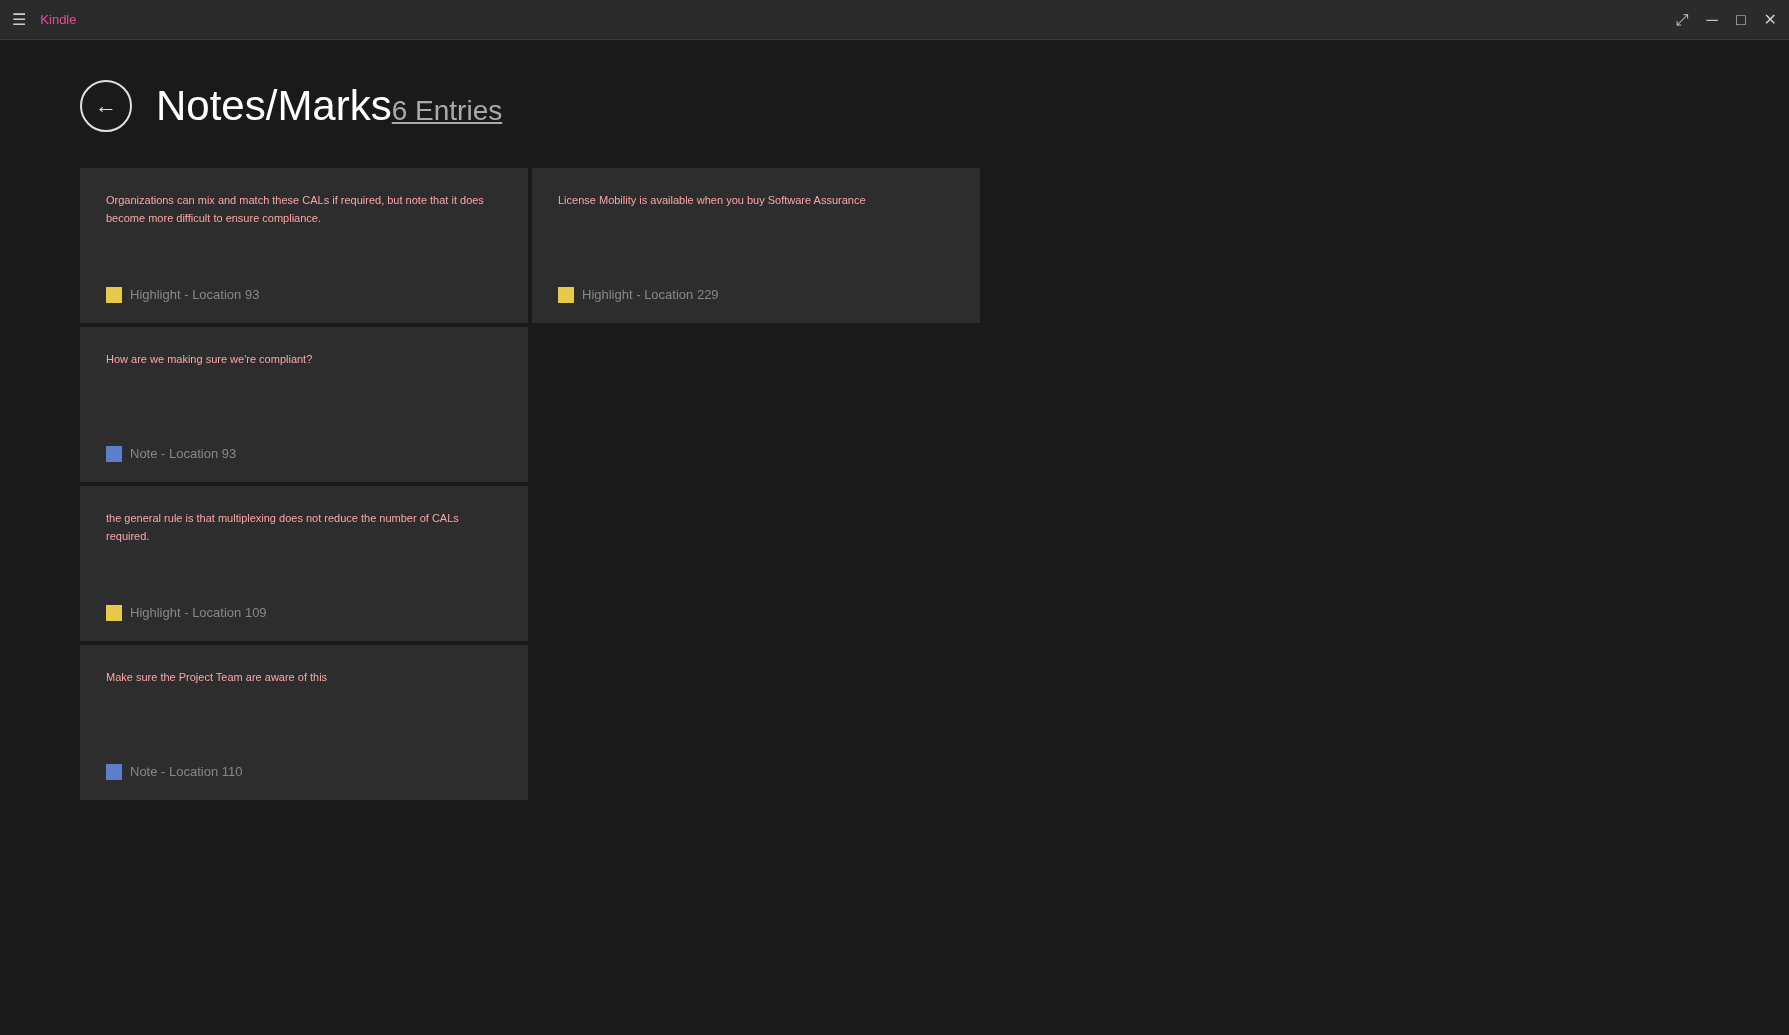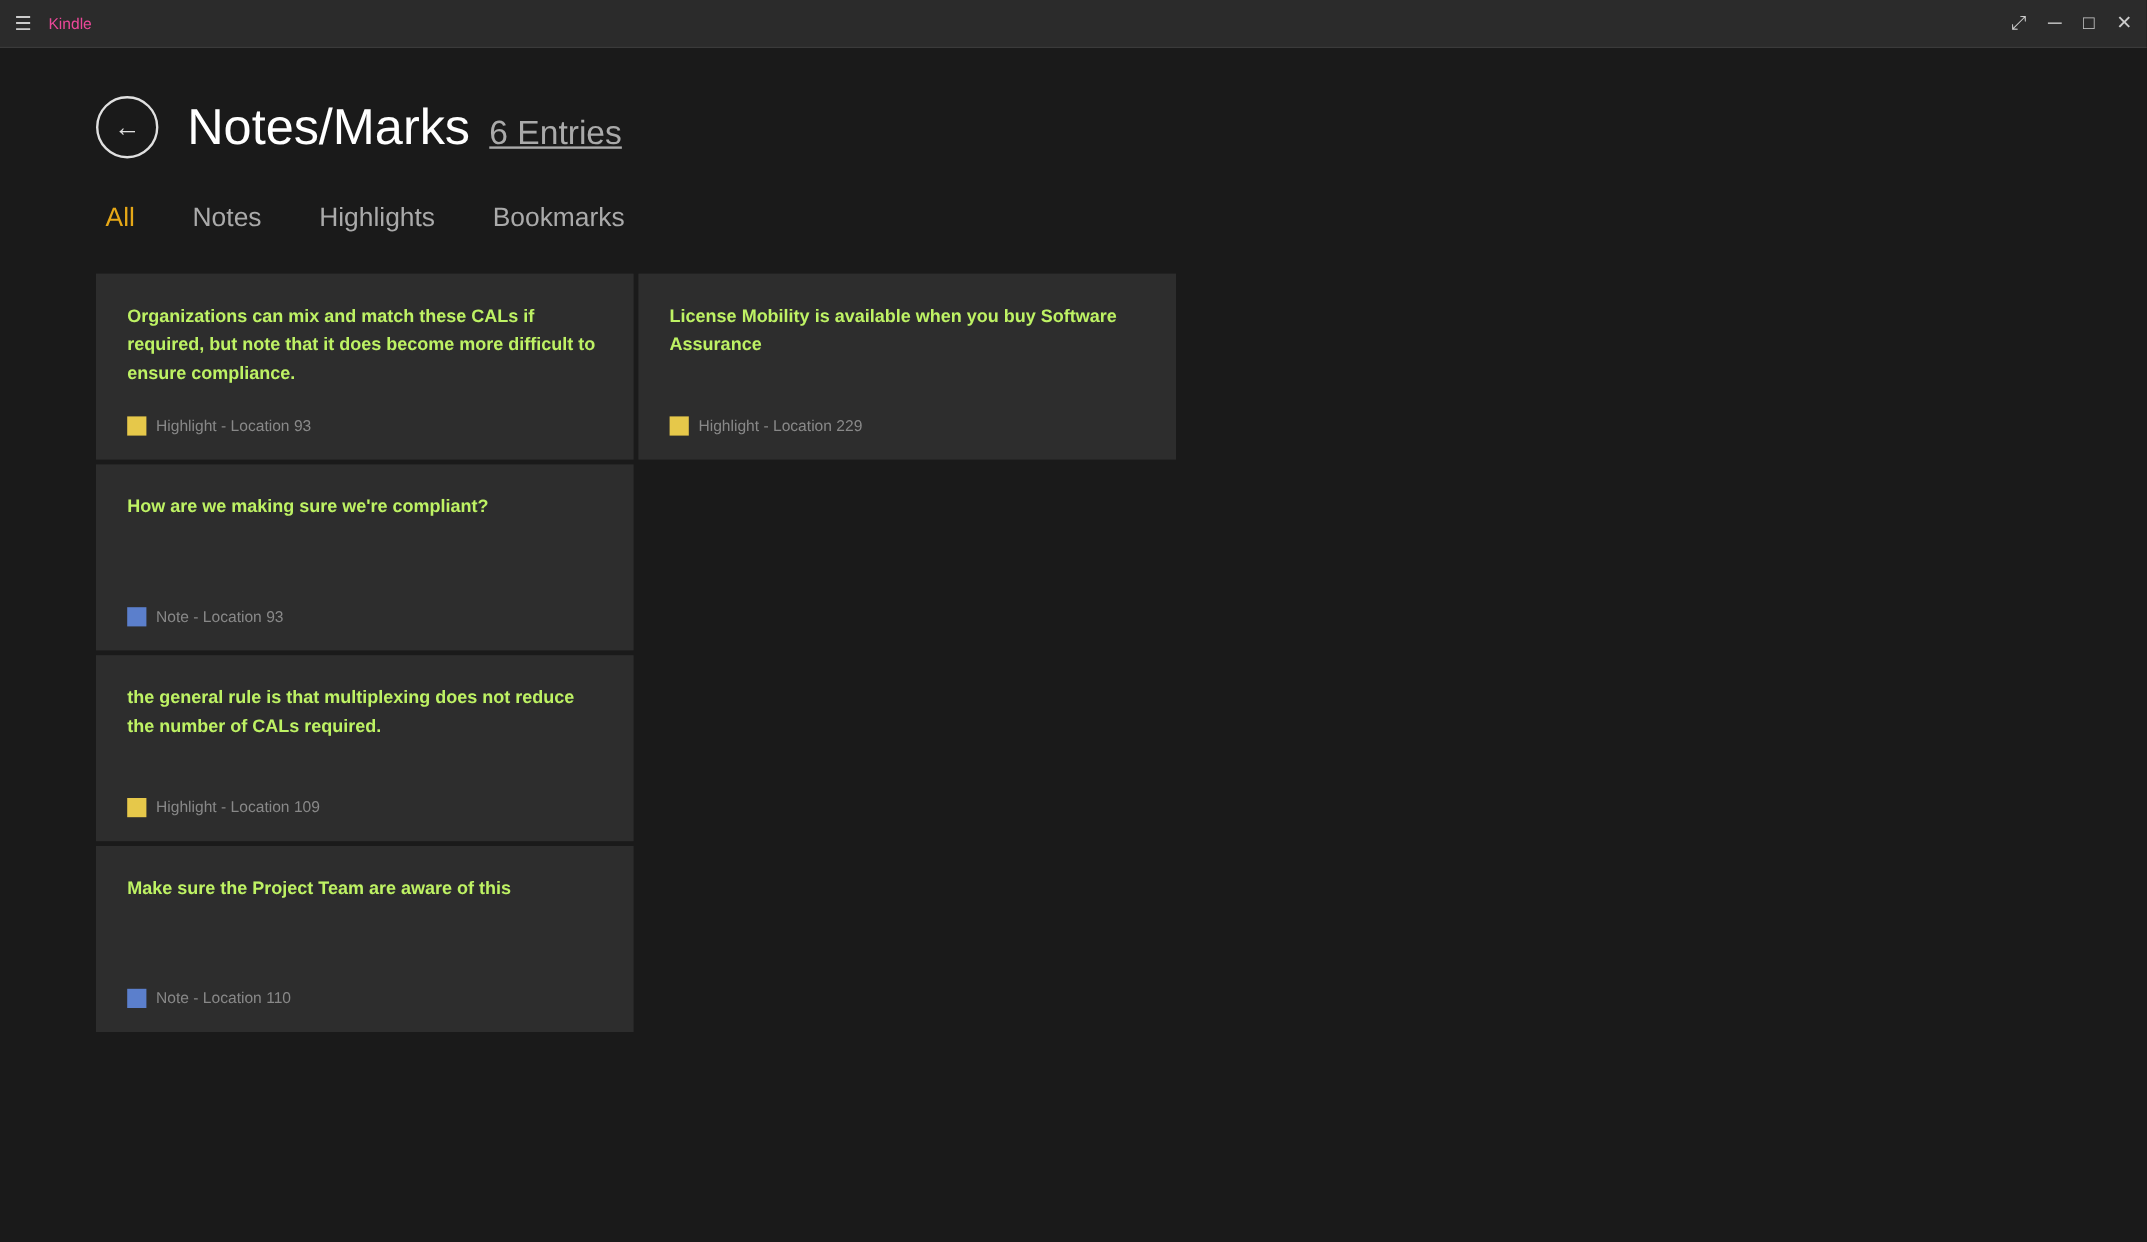--- a/index.html
+++ b/index.html
@@ -80,21 +80,20 @@
     }
 
     .back-button-icon {
       font-size: 22px;
       color: #e0e0e0;
     }
 
     .page-title-section {
       display: flex;
       align-items: baseline;
-      gap: 16px;
     }
 
     .page-title {
       font-size: 42px;
       font-weight: 300;
       color: #ffffff;
     }
 
     .entry-count {
       font-size: 28px;
@@ -136,23 +135,23 @@
       background-color: #2d2d2d;
       padding: 24px 26px 20px 26px;
       cursor: pointer;
       min-height: 155px;
       display: flex;
       flex-direction: column;
       justify-content: space-between;
     }
 
     .card-text {
-      font-size: 15px;
-      font-weight: 700;
-      color: #bef264;
+      font-size: 11px;
+      font-weight: 400;
+      color: #fca5a5;
       line-height: 1.6;
       flex: 1;
       margin-bottom: 18px;
     }
 
     .card-meta {
       display: flex;
       align-items: flex-start;
       gap: 8px;
     }
@@ -205,26 +204,20 @@
   <div class="page-header">
     <div class="back-button">
       <span class="back-button-icon">←</span>
     </div>
     <div class="page-title-section">
       <span class="page-title">Notes/Marks</span>
       <span class="entry-count">6 Entries</span>
     </div>
   </div>
 
-  <div class="tabs">
-    <span class="tab active">All</span>
-    <span class="tab">Notes</span>
-    <span class="tab">Highlights</span>
-    <span class="tab">Bookmarks</span>
-  </div>
 
   <div class="notes-grid">
 
     <div class="card">
       <div class="card-text">Organizations can mix and match these CALs if required, but note that it does become more difficult to ensure compliance.</div>
       <div class="card-meta">
         <span class="highlight-dot"></span>
         <span class="card-meta-text">Highlight - Location 93</span>
       </div>
     </div>

